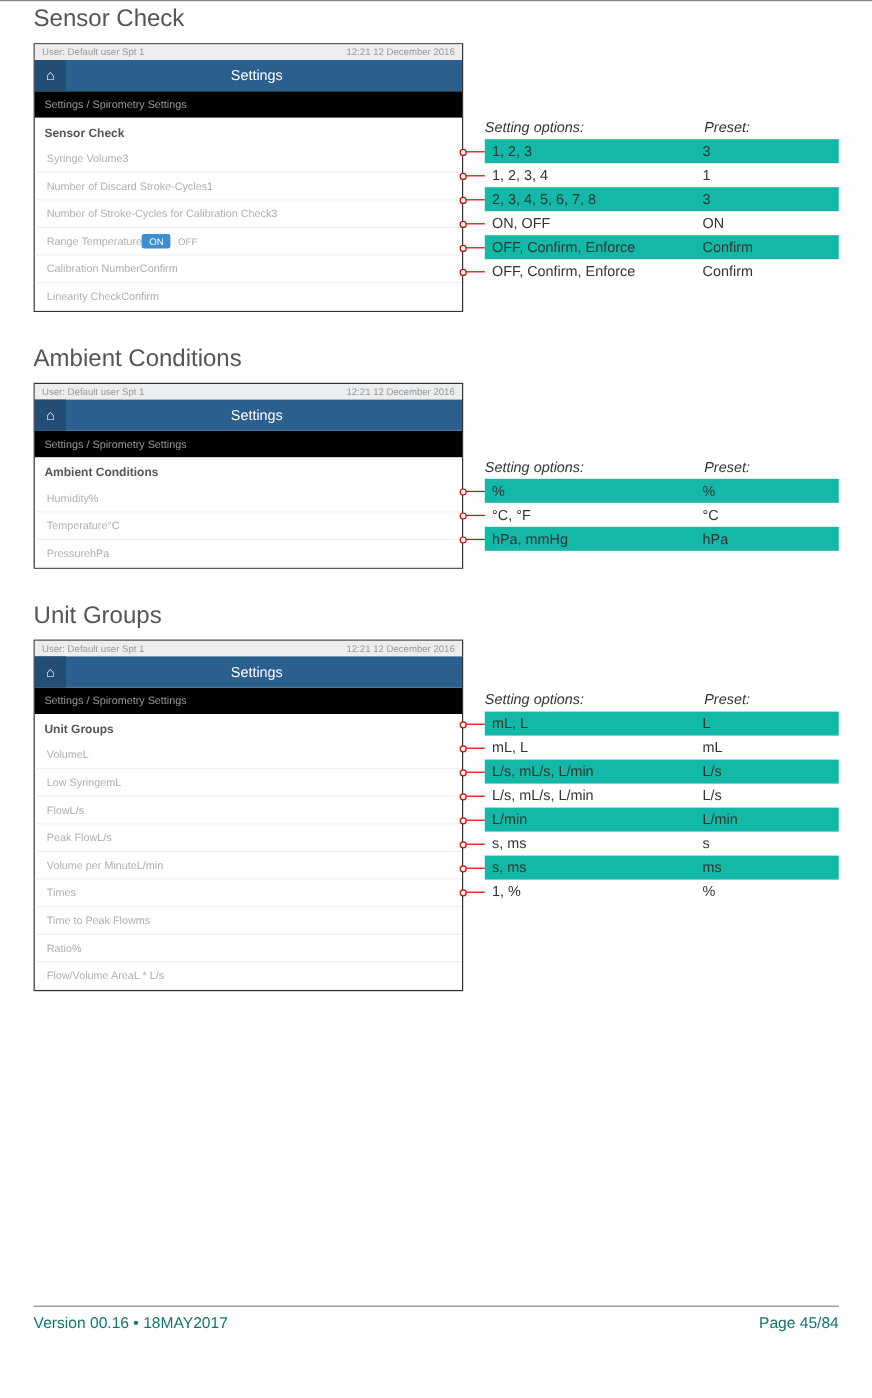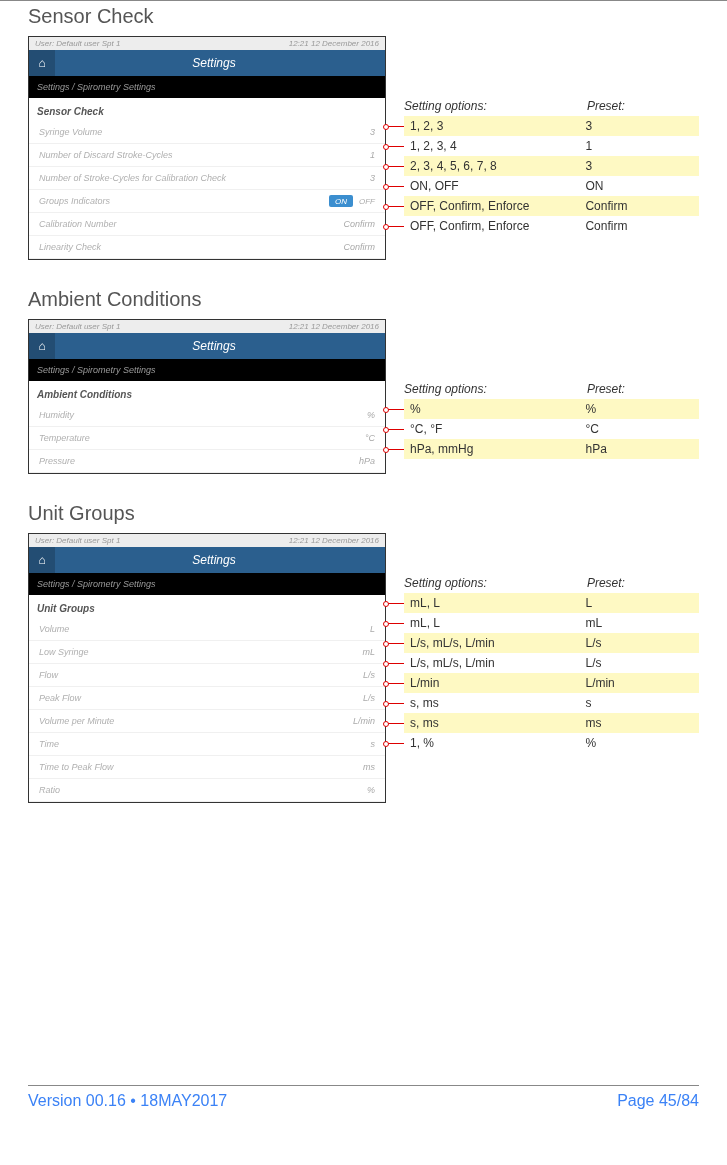--- a/index.html
+++ b/index.html
@@ -32,21 +32,20 @@
   .block {
     display: flex;
     align-items: flex-start;
     margin-bottom: 28px;
   }
   .shot {
     width: 358px;
     border: 1px solid #333;
     background: #fff;
     flex-shrink: 0;
-    font-style: italic;
   }
   .shot-top {
     background: #ededed;
     color: #999;
     font-size: 8px;
     padding: 2px 6px;
     display: flex;
     justify-content: space-between;
   }
   .shot-headerbar {
@@ -80,21 +79,21 @@
   }
   .shot-section {
     font-size: 10px;
     font-weight: bold;
     color: #555;
     padding: 8px 8px 4px 8px;
   }
   .shot-row {
     display: flex;
     align-items: center;
-    justify-content: space-between;
+    justify-content: flex-start;
     padding: 4px 10px;
     border-bottom: 1px solid #f0f0f0;
     min-height: 23px;
   }
   .shot-row .lbl {
     color: #b0b0b0;
     font-size: 9px;
     filter: blur(0.6px);
   }
   .shot-row .val {
@@ -131,21 +130,21 @@
     padding: 3px 0;
   }
   .desc-head .c1 { width: 62%; }
   .desc-head .c2 { width: 38%; }
   .desc-row {
     display: flex;
     font-size: 12px;
     padding: 3px 6px;
     position: relative;
   }
-  .desc-row.shade { background: #fef9c3; }
+  .desc-row.shade { background: #14b8a6; }
   .desc-row .c1 { width: 62%; }
   .desc-row .c2 { width: 38%; }
   .connector {
     position: absolute;
     left: -18px;
     top: 50%;
     width: 18px;
     height: 1px;
     background: #d00;
   }
@@ -160,22 +159,22 @@
   }
   .footer {
     position: absolute;
     bottom: 10px;
     left: 28px;
     right: 28px;
     border-top: 1px solid #888;
     padding-top: 6px;
     display: flex;
     justify-content: space-between;
-    font-size: 16px;
-    color: #3b82f6;
+    font-size: 13px;
+    color: #0f766e;
   }
   .spacer-top { height: 60px; }
   .spacer-top-sm { height: 40px; }
 </style>
 </head>
 <body>
 
 <div class="page">
 
   <h2 class="section">Sensor Check</h2>
@@ -198,21 +197,21 @@
           </div>
           <div class="shot-row">
             <span class="lbl">Number of Discard Stroke-Cycles</span>
             <span class="val">1</span>
           </div>
           <div class="shot-row">
             <span class="lbl">Number of Stroke-Cycles for Calibration Check</span>
             <span class="val">3</span>
           </div>
           <div class="shot-row">
-            <span class="lbl">Groups Indicators</span>
+            <span class="lbl">Range Temperature</span>
             <span class="toggle">
               <span class="sw">ON</span>
               <span style="color:#aaa">OFF</span>
             </span>
           </div>
           <div class="shot-row">
             <span class="lbl">Calibration Number</span>
             <span class="val">Confirm</span>
           </div>
           <div class="shot-row">
@@ -355,20 +354,24 @@
             <span class="val">s</span>
           </div>
           <div class="shot-row">
             <span class="lbl">Time to Peak Flow</span>
             <span class="val">ms</span>
           </div>
           <div class="shot-row">
             <span class="lbl">Ratio</span>
             <span class="val">%</span>
           </div>
+          <div class="shot-row">
+            <span class="lbl">Flow/Volume Area</span>
+            <span class="val">L * L/s</span>
+          </div>
         </div>
     </div>
     <div class="desc-col">
       <div class="spacer-top-sm"></div>
       <div class="desc-head">
         <span class="c1">Setting options:</span>
         <span class="c2">Preset:</span>
       </div>
       <div id="units-opts-rows">
           <div class="desc-row shade">

